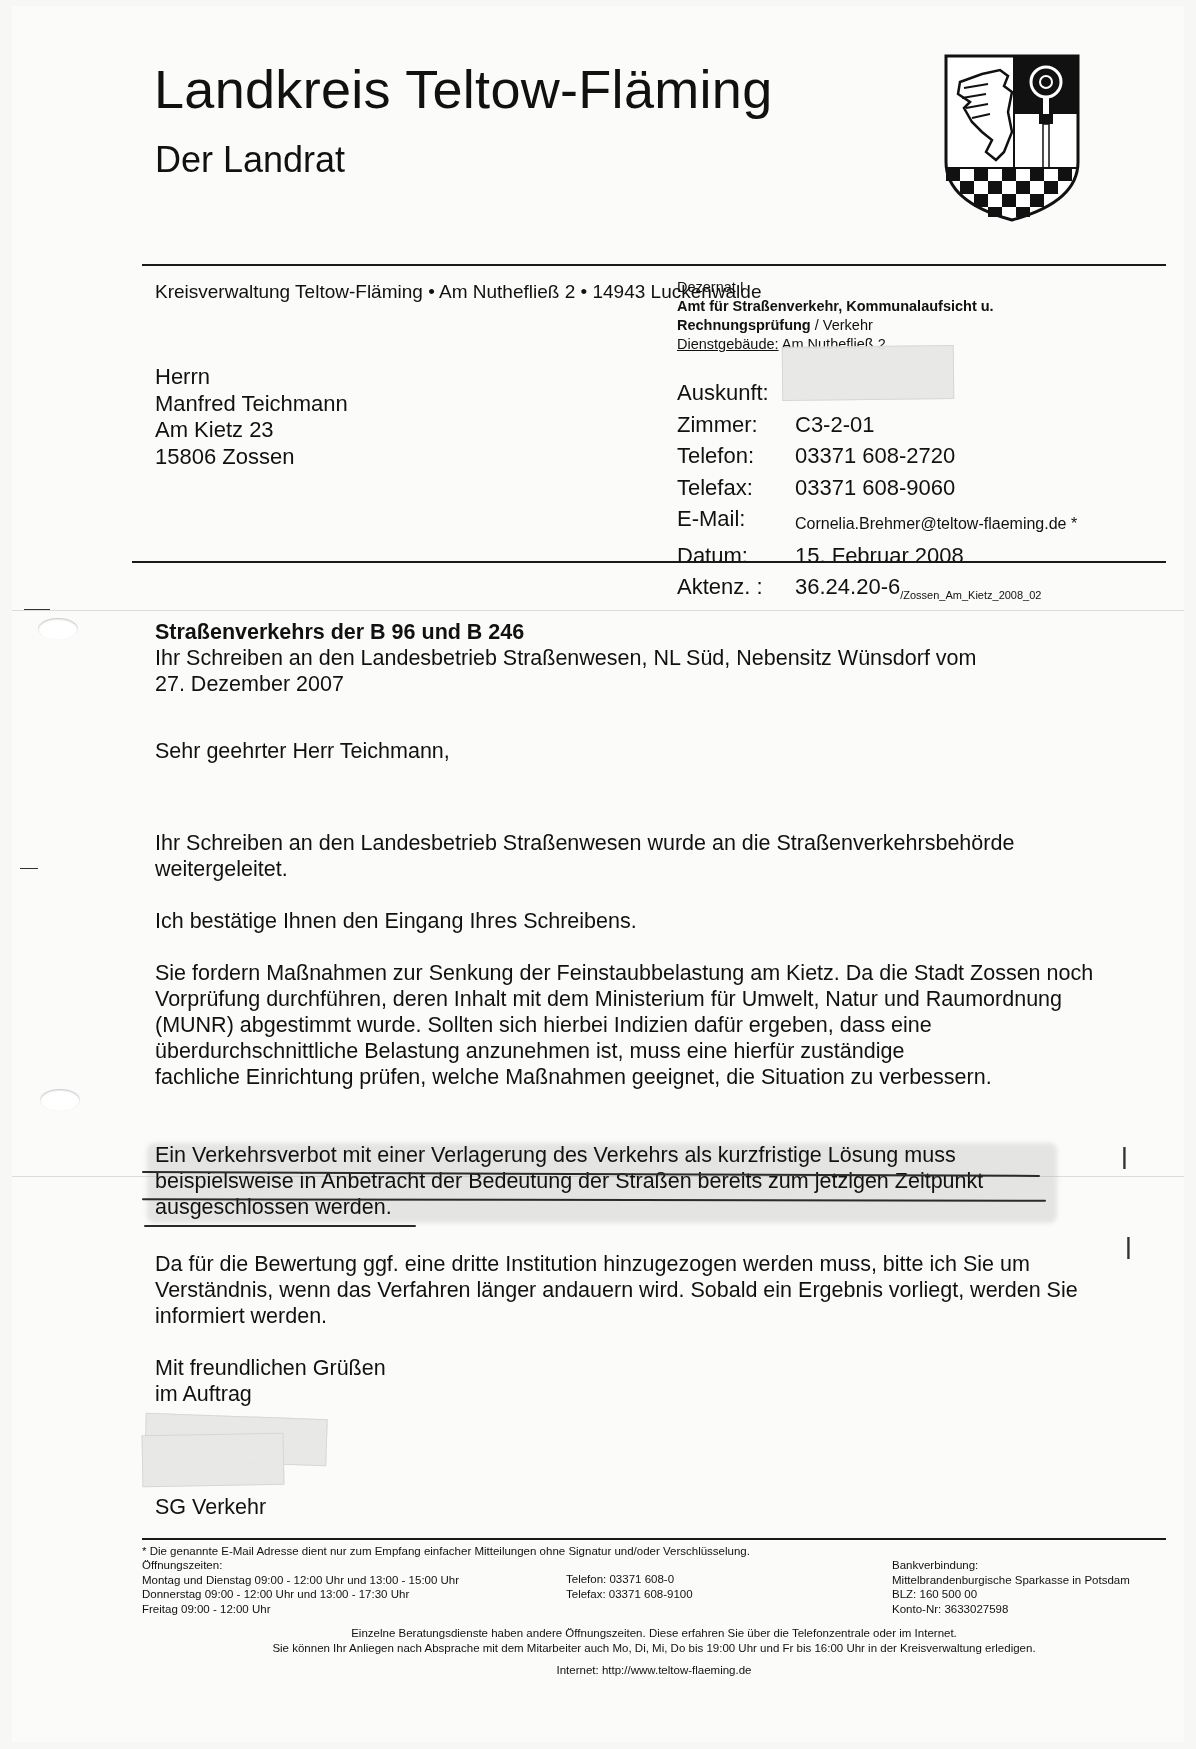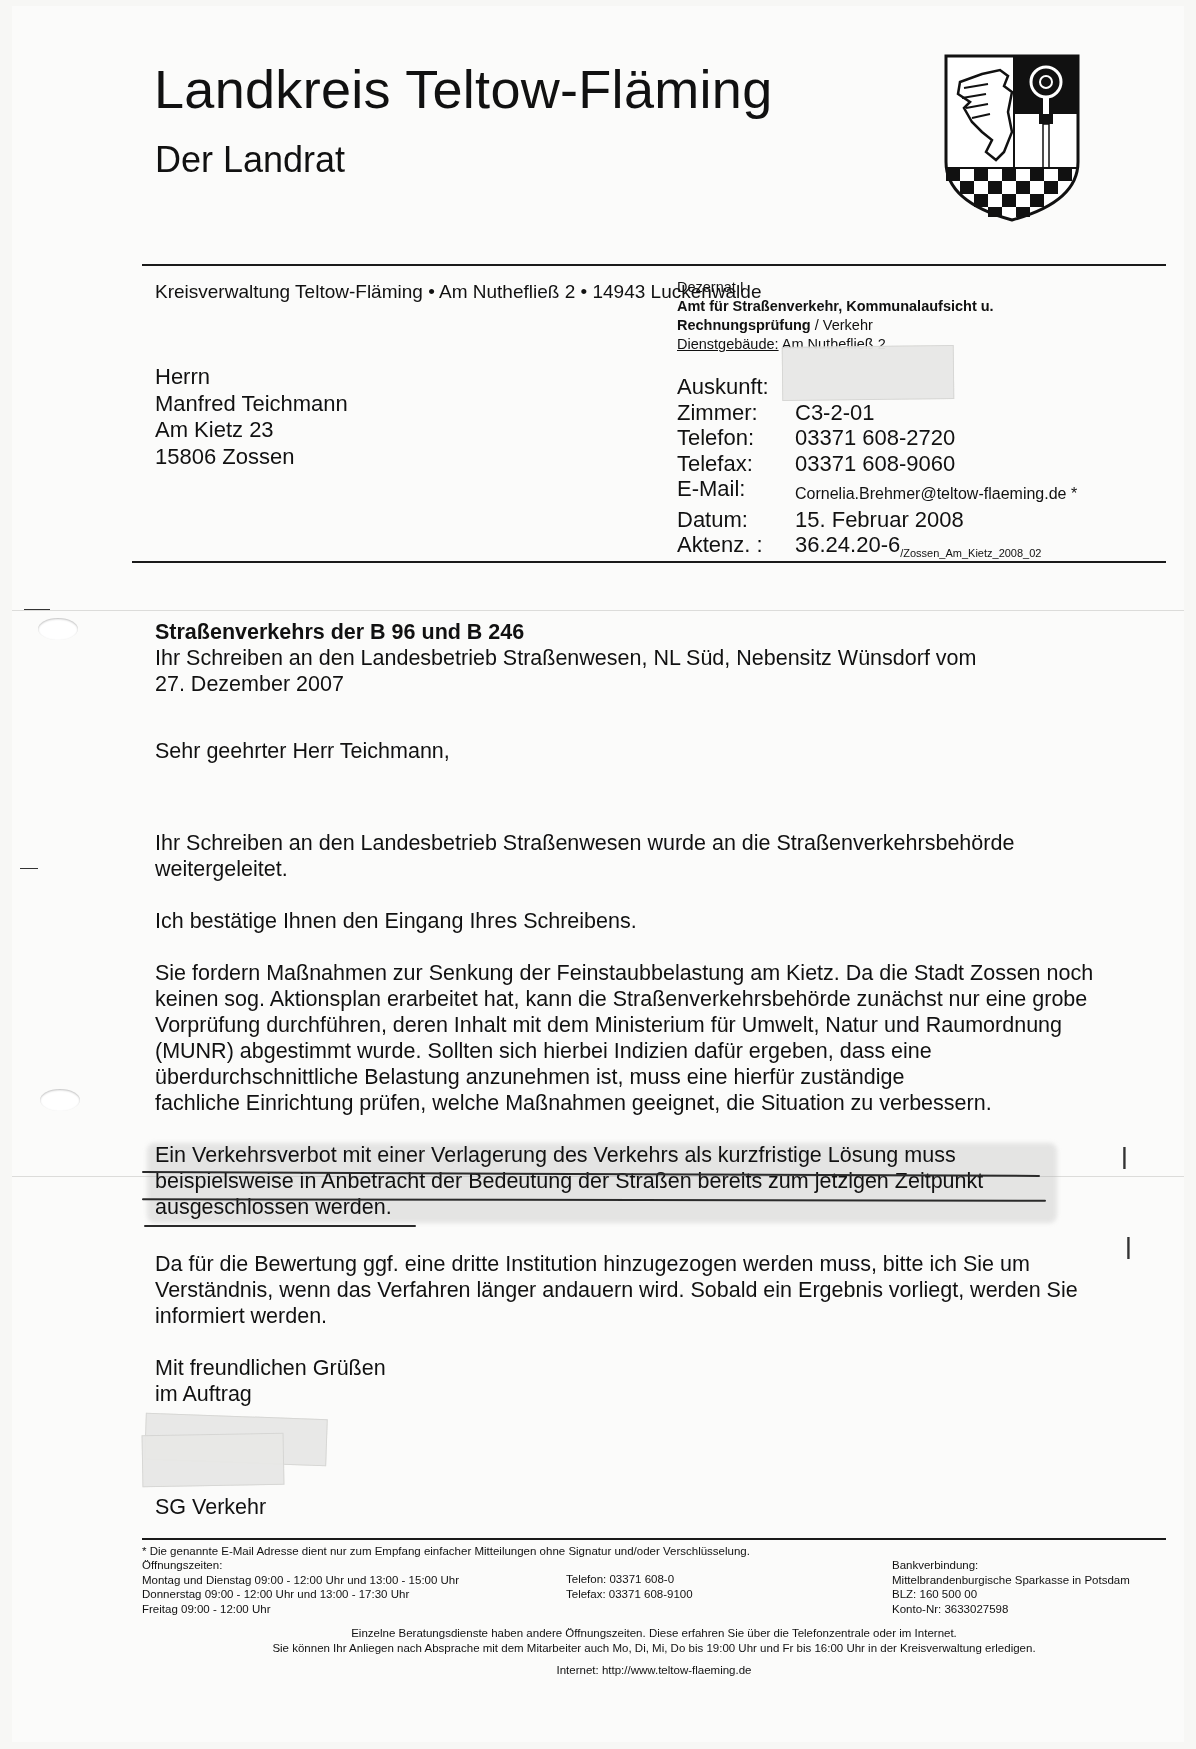--- a/index.html
+++ b/index.html
@@ -17,21 +17,21 @@
   .title { left: 142px; top: 52px; font-size: 54px; letter-spacing: 0.3px; }
   .subtitle { left: 143px; top: 133px; font-size: 36px; }
   .crest { left: 930px; top: 46px; width: 140px; height: 172px; }
   .rule { position: absolute; background: #1a1a1a; height: 2px; }
   .sender { left: 143px; top: 275px; font-size: 19px; text-align: center; }
   .dept { left: 665px; top: 272px; font-size: 14.5px; line-height: 19px; }
   .dept b { font-weight: bold; }
   .u { text-decoration: underline; }
   .recipient { left: 143px; top: 358px; font-size: 22px; line-height: 26.5px; }
   .info { left: 665px; top: 368px; font-size: 22px; line-height: 25.5px; }
-  .info .row { display: flex; }
+  .info .row { display: flex; margin-top: 6px; }
   .info .lab { width: 118px; }
   .info .val-small { font-size: 16px; padding-top: 5px; }
   .info .ref-small { font-size: 11px; }
   .redact {
     position: absolute; background: #e8e8e6; border: 1px solid #d6d6d4;
     opacity: 0.95;
   }
   .subject { left: 143px; top: 613px; font-size: 21.5px; line-height: 26px; }
   .subject .b { font-weight: bold; }
   .body-text { left: 143px; font-size: 21.5px; line-height: 26px; }
@@ -165,21 +165,20 @@
     <div>Ihr Schreiben an den Landesbetrieb Straßenwesen wurde an die Straßenverkehrsbehörde</div>
     <div>weitergeleitet.</div>
   </div>
 
   <div class="abs body-text" style="top:902px">
     <div>Ich bestätige Ihnen den Eingang Ihres Schreibens.</div>
   </div>
 
   <div class="abs body-text" style="top:954px">
     <div>Sie fordern Maßnahmen zur Senkung der Feinstaubbelastung am Kietz. Da die Stadt Zossen noch</div>
-    <div>keinen sog. Aktionsplan erarbeitet hat, kann die Straßenverkehrsbehörde zunächst nur eine grobe</div>
     <div>Vorprüfung durchführen, deren Inhalt mit dem Ministerium für Umwelt, Natur und Raumordnung</div>
     <div>(MUNR) abgestimmt wurde. Sollten sich hierbei Indizien dafür ergeben, dass eine</div>
     <div>überdurchschnittliche Belastung anzunehmen ist, muss eine hierfür zuständige</div>
     <div>fachliche Einrichtung prüfen, welche Maßnahmen geeignet, die Situation zu verbessern.</div>
   </div>
 
   <div class="highlight"></div>
   <div class="abs body-text" style="top:1136px">
     <div>Ein Verkehrsverbot mit einer Verlagerung des Verkehrs als kurzfristige Lösung muss</div>
     <div>beispielsweise in Anbetracht der Bedeutung der Straßen bereits zum jetzigen Zeitpunkt</div>

